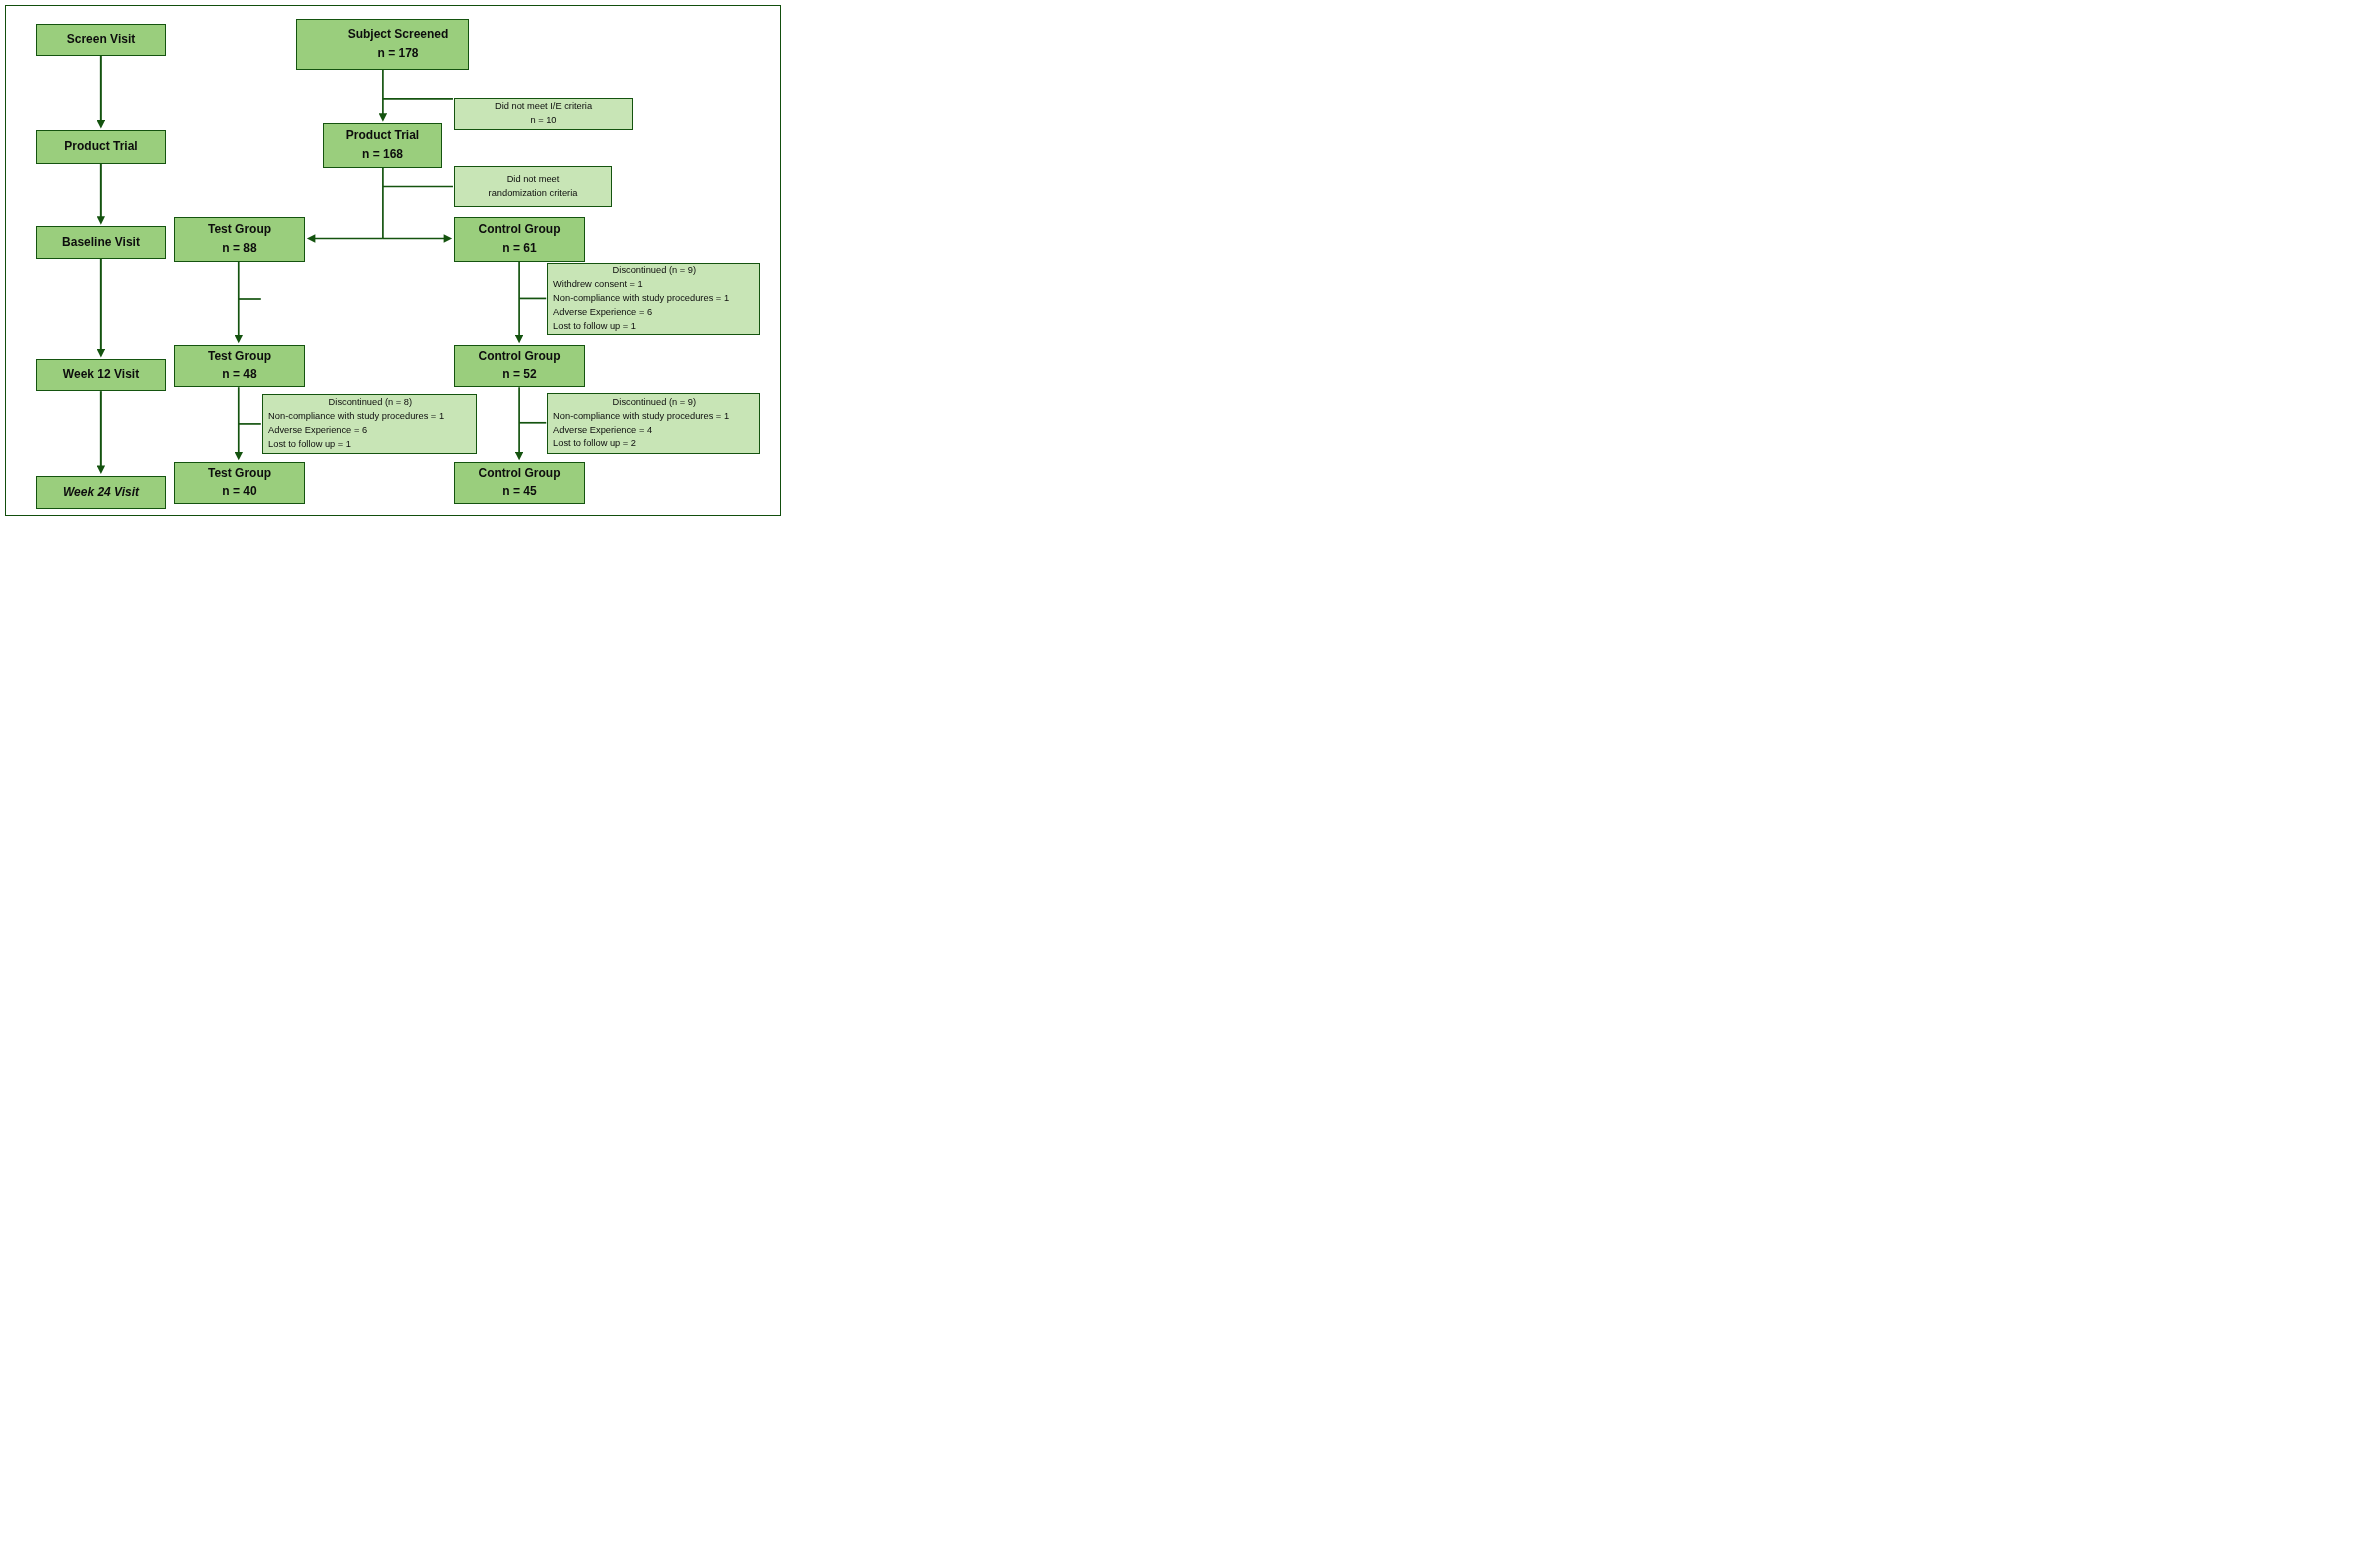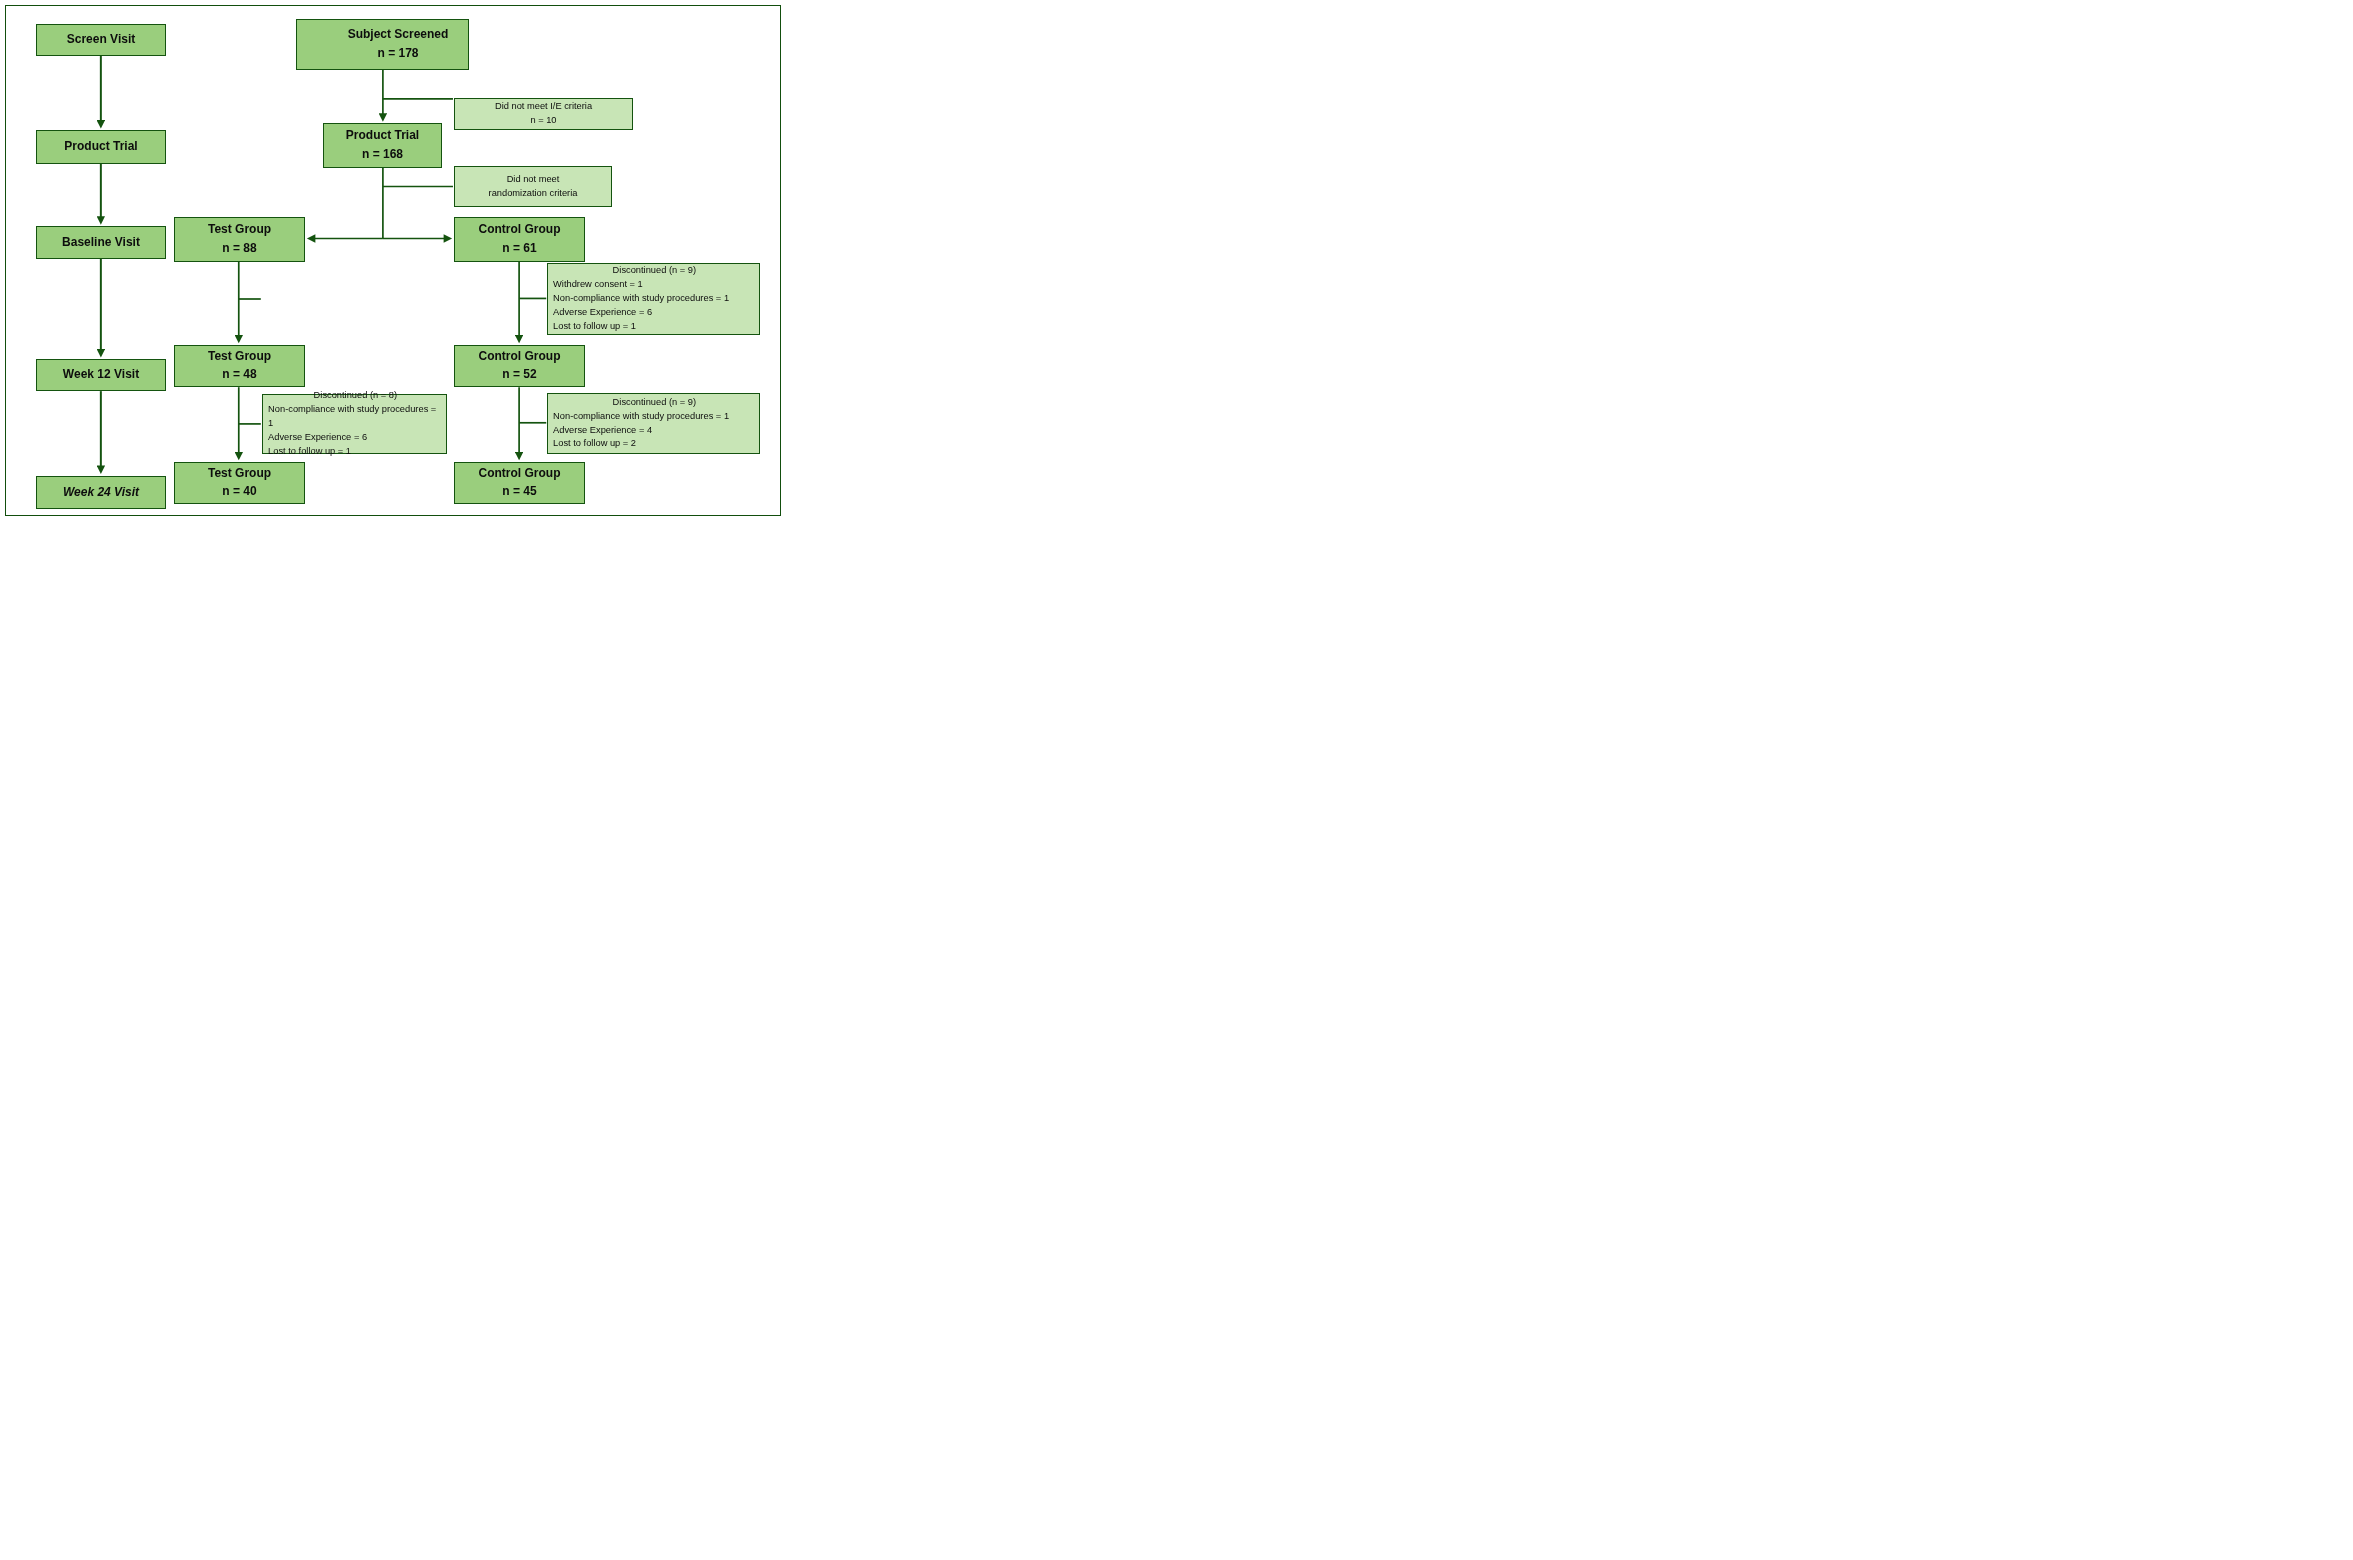--- a/index.html
+++ b/index.html
@@ -139,21 +139,21 @@
 
   <div class="box med" style="left:174px;top:345px;width:131px;height:42px;">
     <span class="bl">Test Group</span>
     <span class="bl">n = 48</span>
   </div>
   <div class="box med" style="left:454px;top:345px;width:131px;height:42px;">
     <span class="bl">Control Group</span>
     <span class="bl">n = 52</span>
   </div>
 
-  <div class="box light disc" style="left:262px;top:394px;width:185px;height:60px;">
+  <div class="box light disc" style="left:262px;top:394px;width:215px;height:60px;">
     <div class="disc-title">Discontinued (n = 8)</div>
     <div class="reason">Non-compliance with study procedures = 1</div>
     <div class="reason">Adverse Experience = 6</div>
     <div class="reason">Lost to follow up = 1</div>
   </div>
   <div class="box light disc" style="left:547px;top:393px;width:213px;height:61px;">
     <div class="disc-title">Discontinued (n = 9)</div>
     <div class="reason">Non-compliance with study procedures = 1</div>
     <div class="reason">Adverse Experience = 4</div>
     <div class="reason">Lost to follow up = 2</div>

